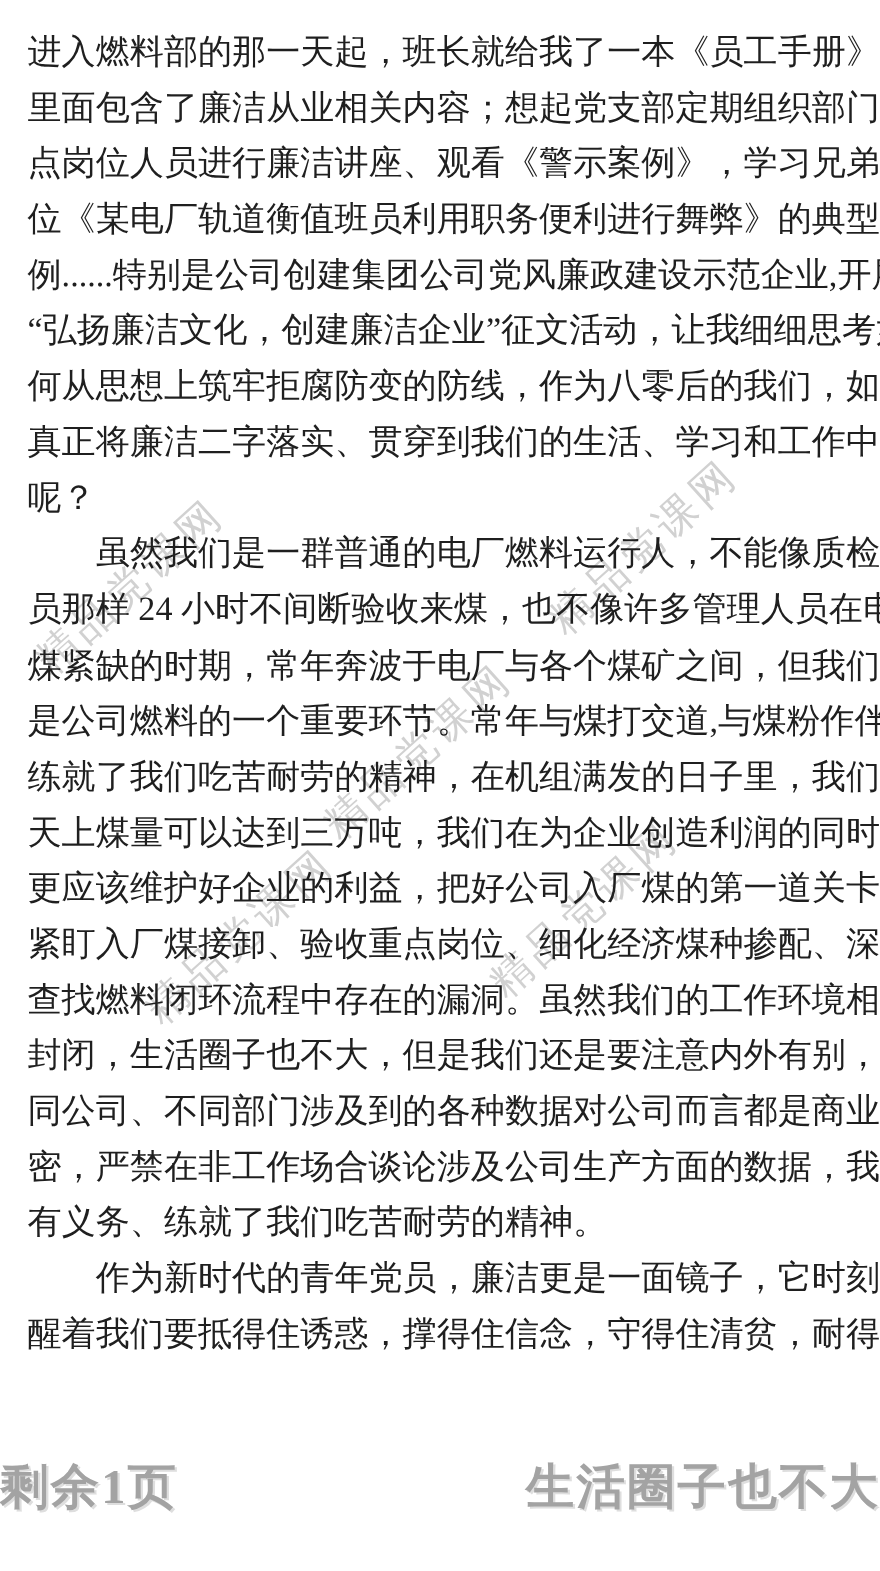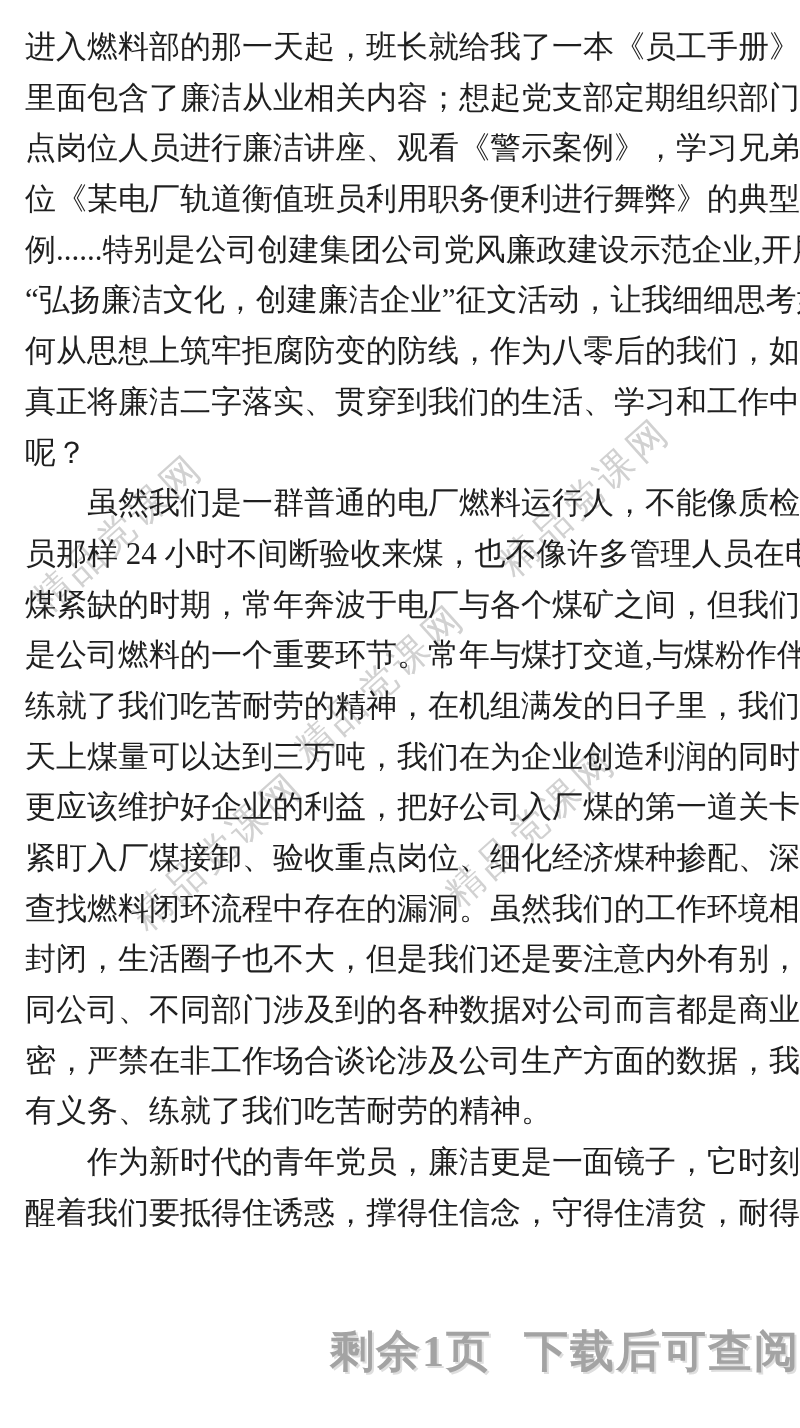--- a/index.html
+++ b/index.html
@@ -59,22 +59,22 @@
     text-align-last: left;
   }
   
   .page-footer {
     position: absolute;
     z-index: 1;
     left: 0;
     top: 1322px;
     width: 800px;
     display: flex;
-    justify-content: flex-end;
-    gap: 32px;
+    justify-content: space-between;
+    gap: 55px;
     font-size: 44px;
     font-weight: 700;
     color: #a3a3a3;
     text-shadow: 2px 2px 0 #dedede;
     letter-spacing: 2px;
   }
 </style>
 </head>
 <body>
 
@@ -108,14 +108,14 @@
   <div class="line">封闭，生活圈子也不大，但是我们还是要注意内外有别，不</div>
   <div class="line">同公司、不同部门涉及到的各种数据对公司而言都是商业秘</div>
   <div class="line">密，严禁在非工作场合谈论涉及公司生产方面的数据，我们</div>
   <div class="line para-end">有义务、练就了我们吃苦耐劳的精神。</div>
   <div class="line">　　作为新时代的青年党员，廉洁更是一面镜子，它时刻提</div>
   <div class="line">醒着我们要抵得住诱惑，撑得住信念，守得住清贫，耐得住</div>
 </div>
 
 <div class="page-footer">
   <span>剩余1页</span>
-  <span>下载后可查阅</span>
+  <span>生活圈子也不大</span>
 </div>
 
 </body></html>

